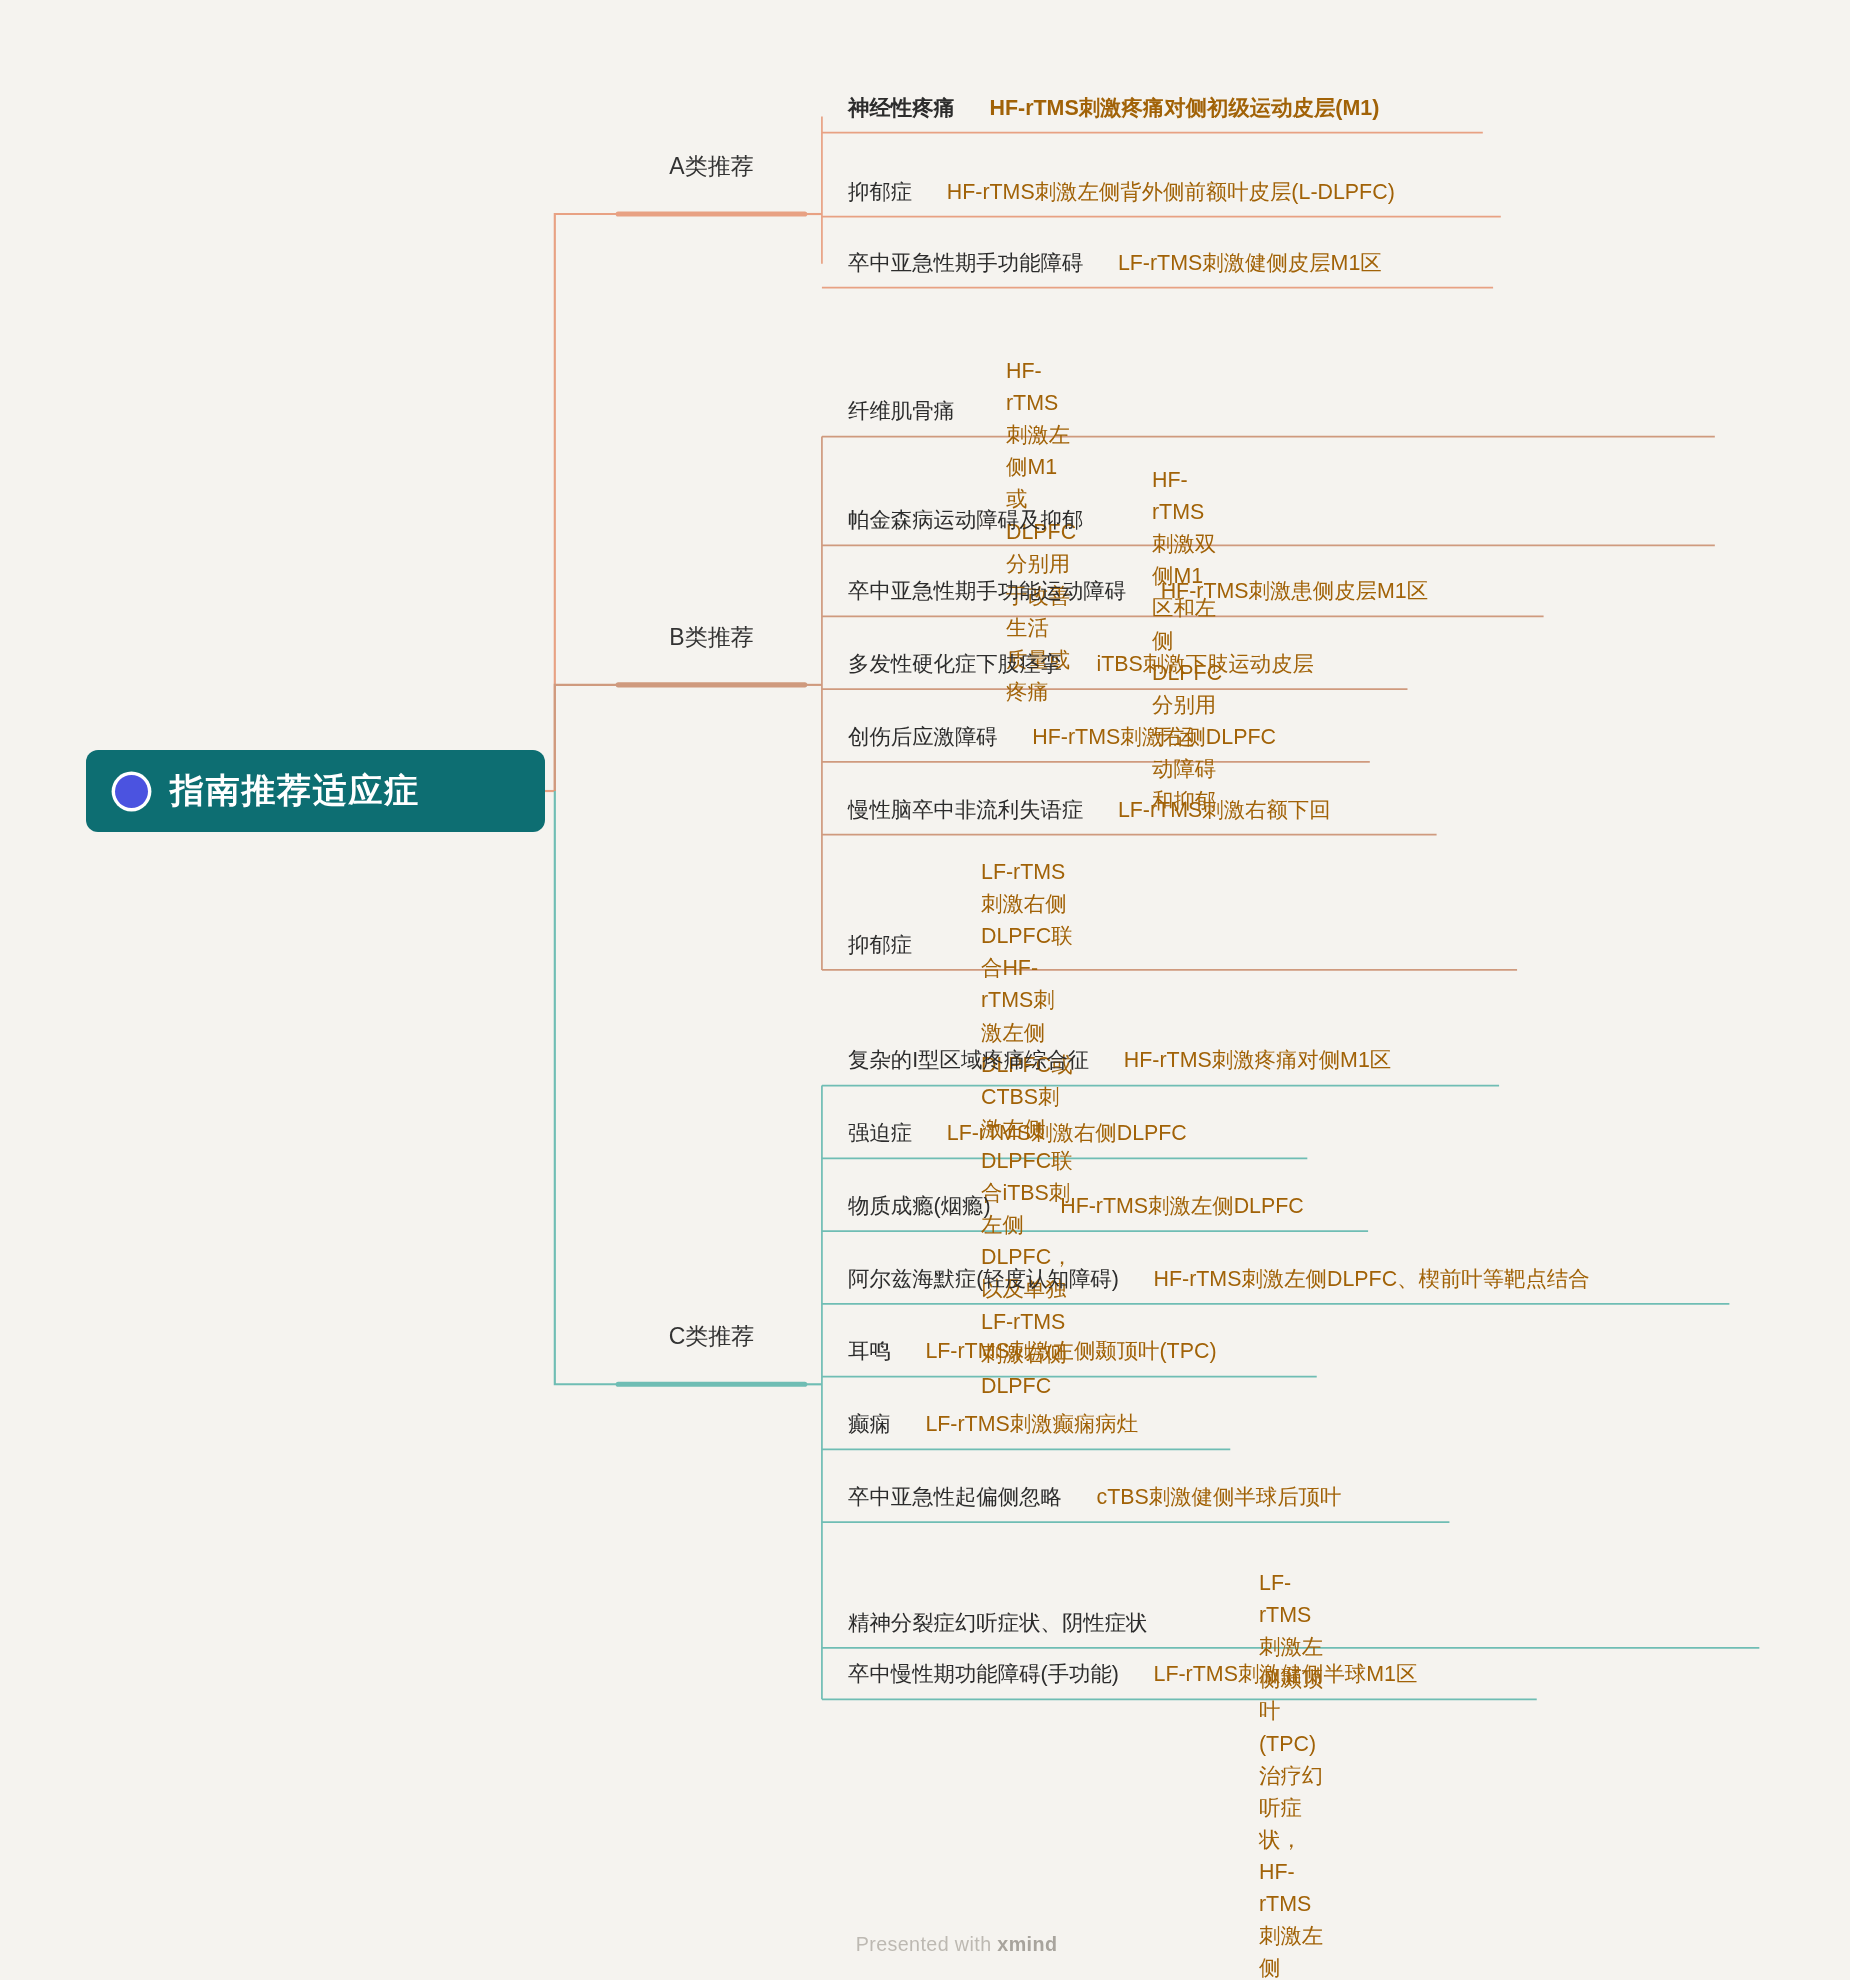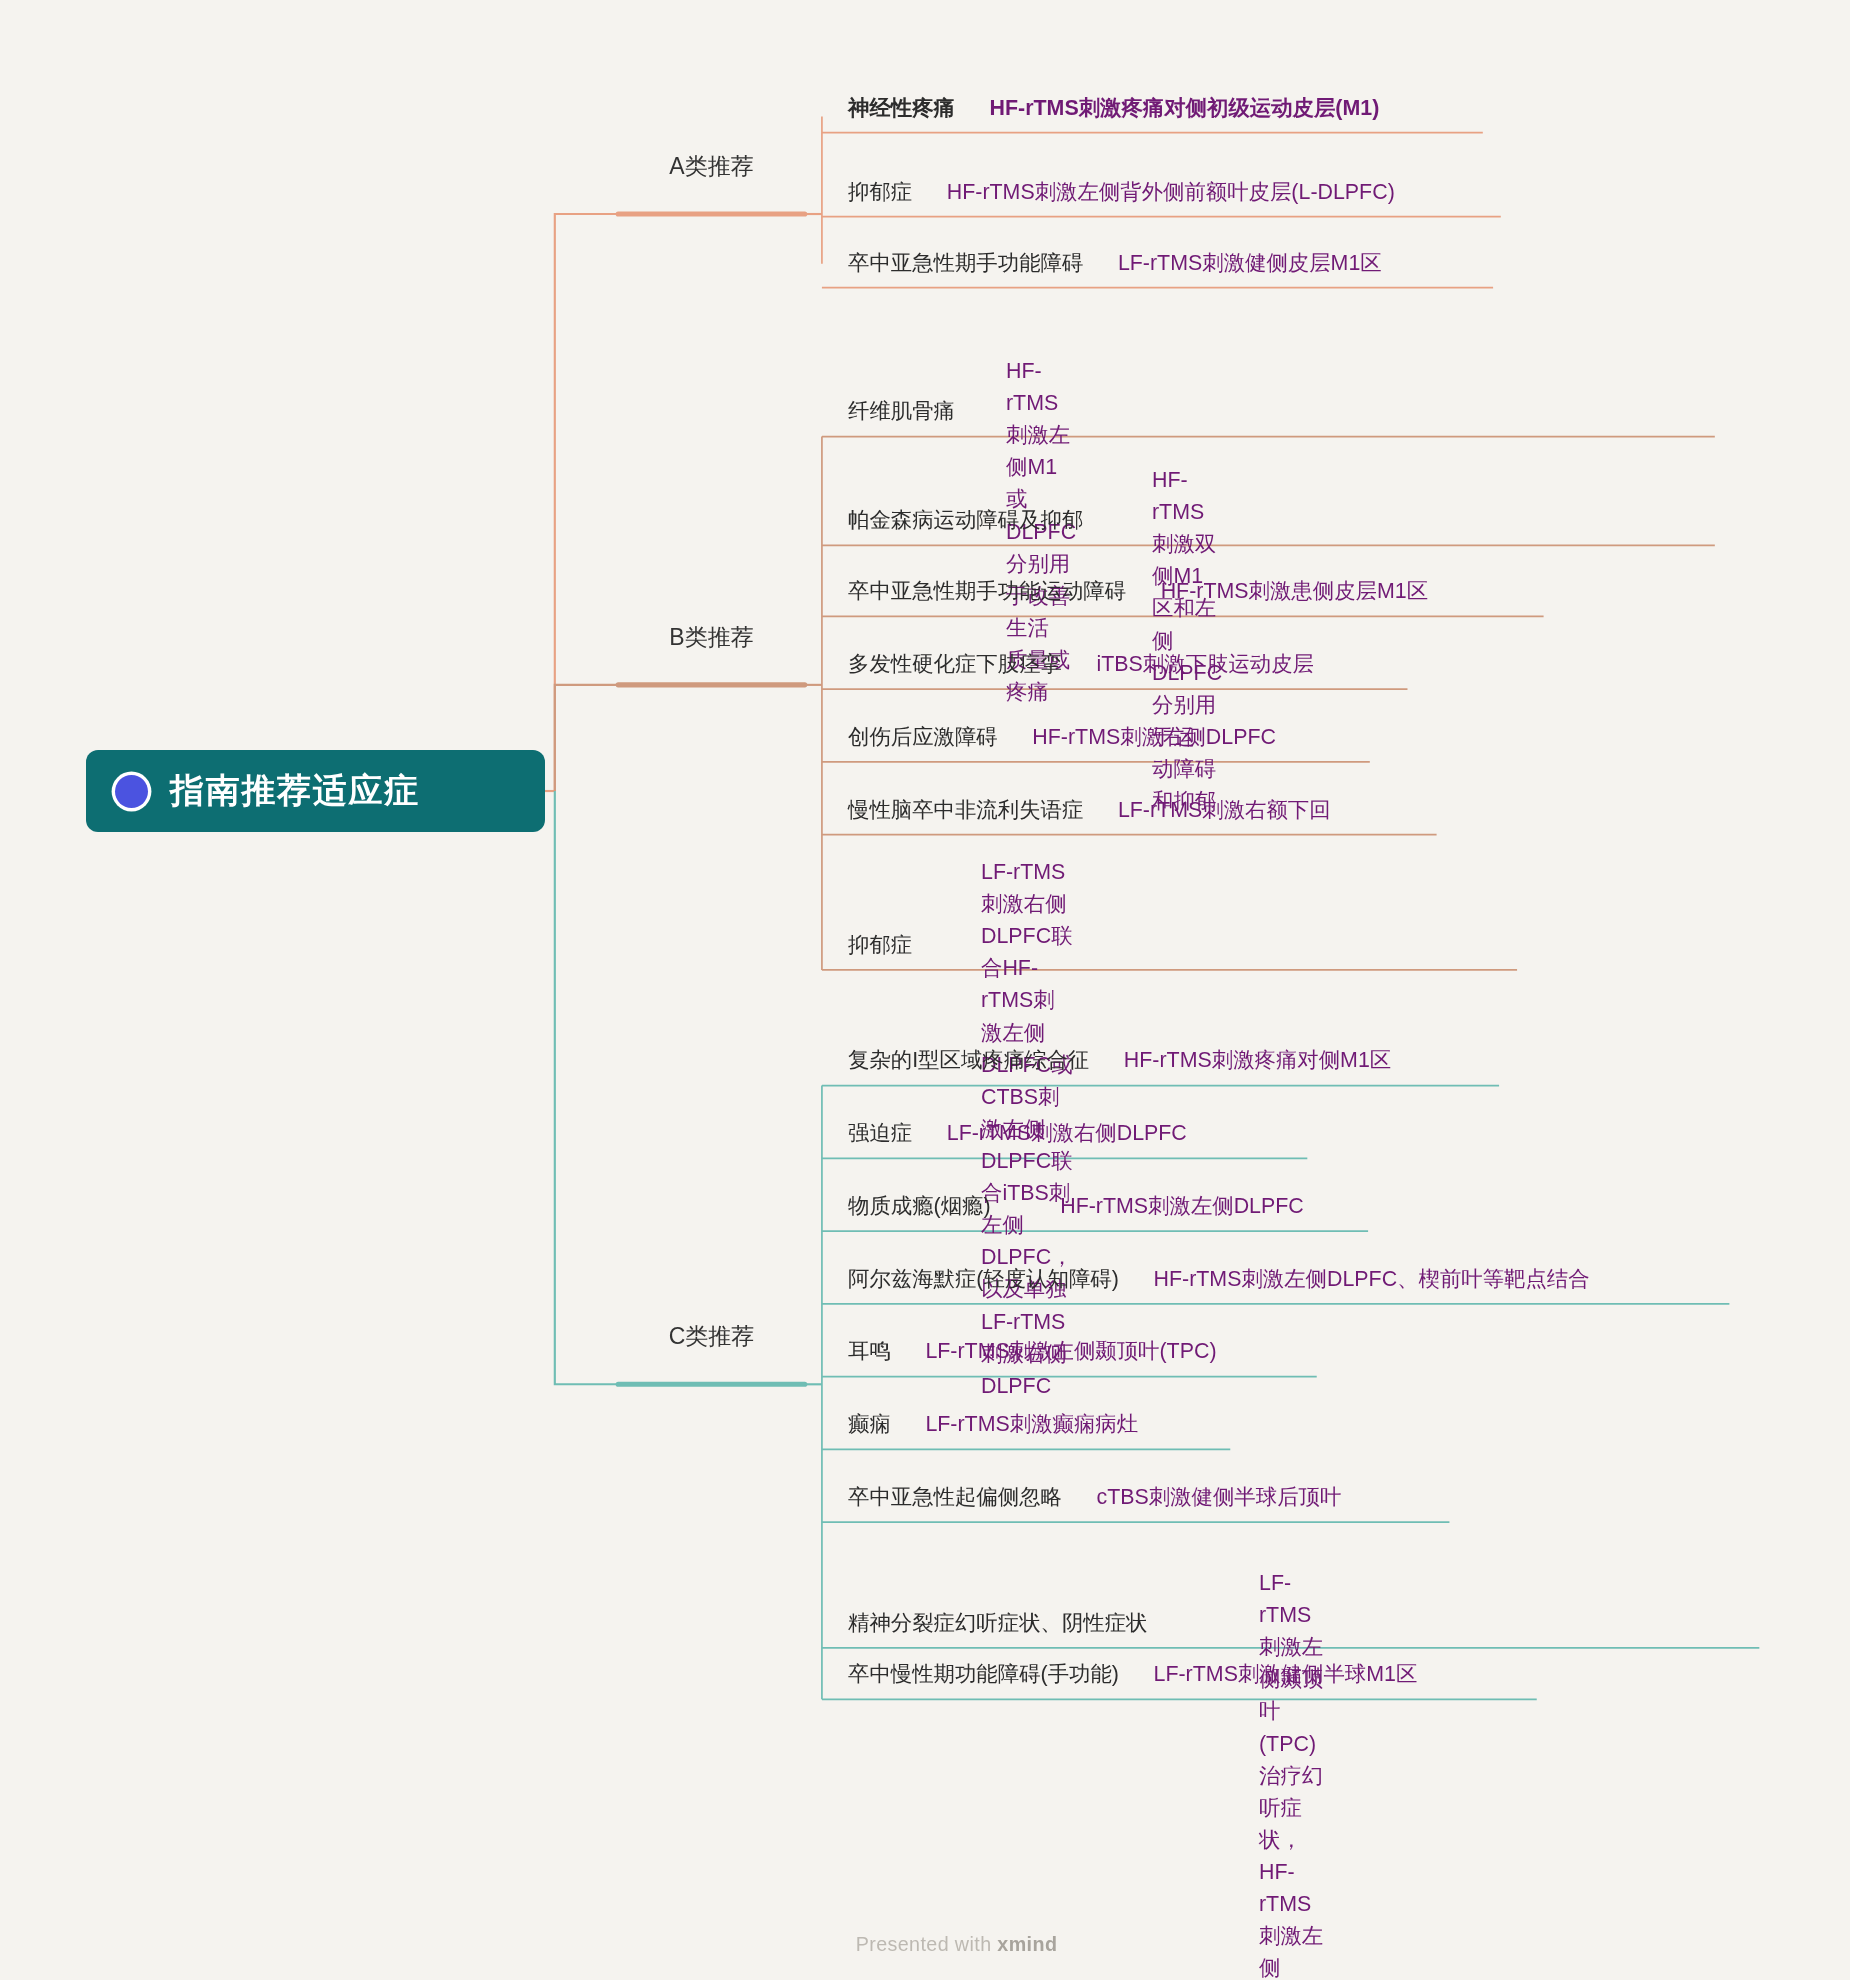--- a/index.html
+++ b/index.html
@@ -82,21 +82,21 @@
   }
   .leaf .topic {
     font-size: 21.4px;
     color: #2c2c2c;
     line-height: 1.5;
     padding-right: 8.6px;
     white-space: nowrap;
   }
   .leaf .detail {
     font-size: 21.4px;
-    color: #701a75;
+    color: #a16207;
     line-height: 1.5;
     white-space: pre-line;
     padding-left: 26px;
   }
   .leaf.multiline {
     align-items: flex-end;
   }
 
   
   .footer {

